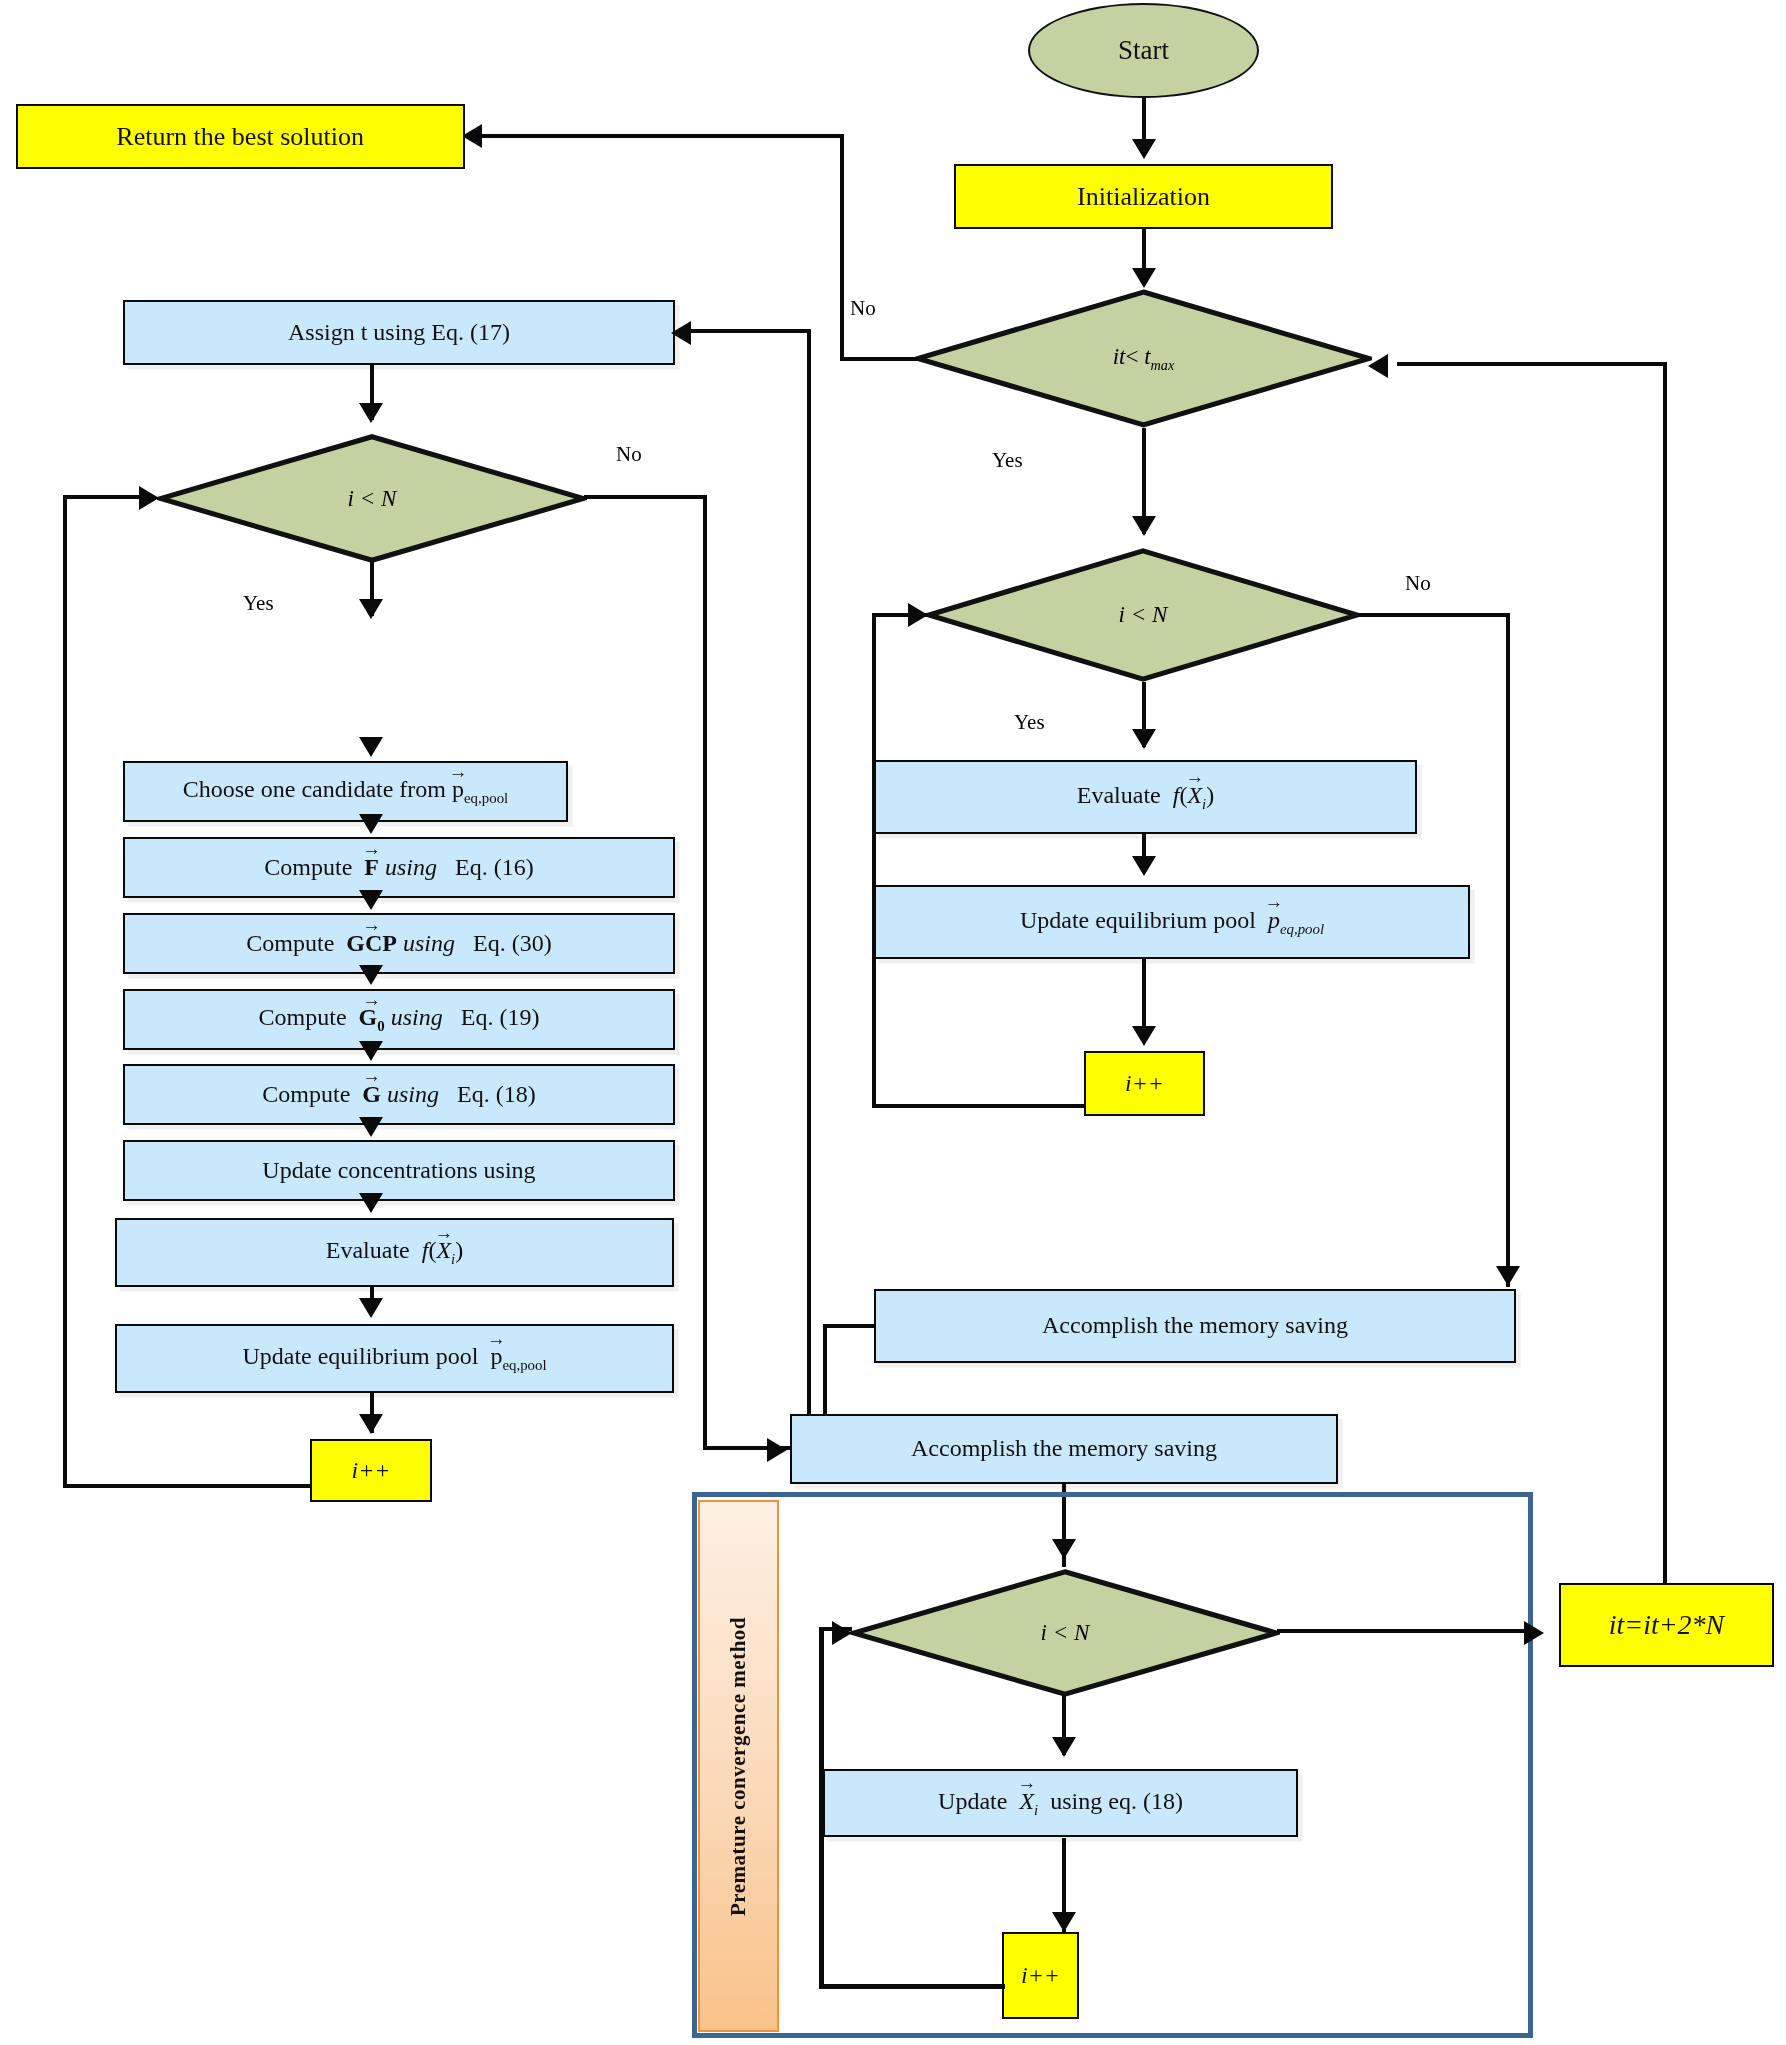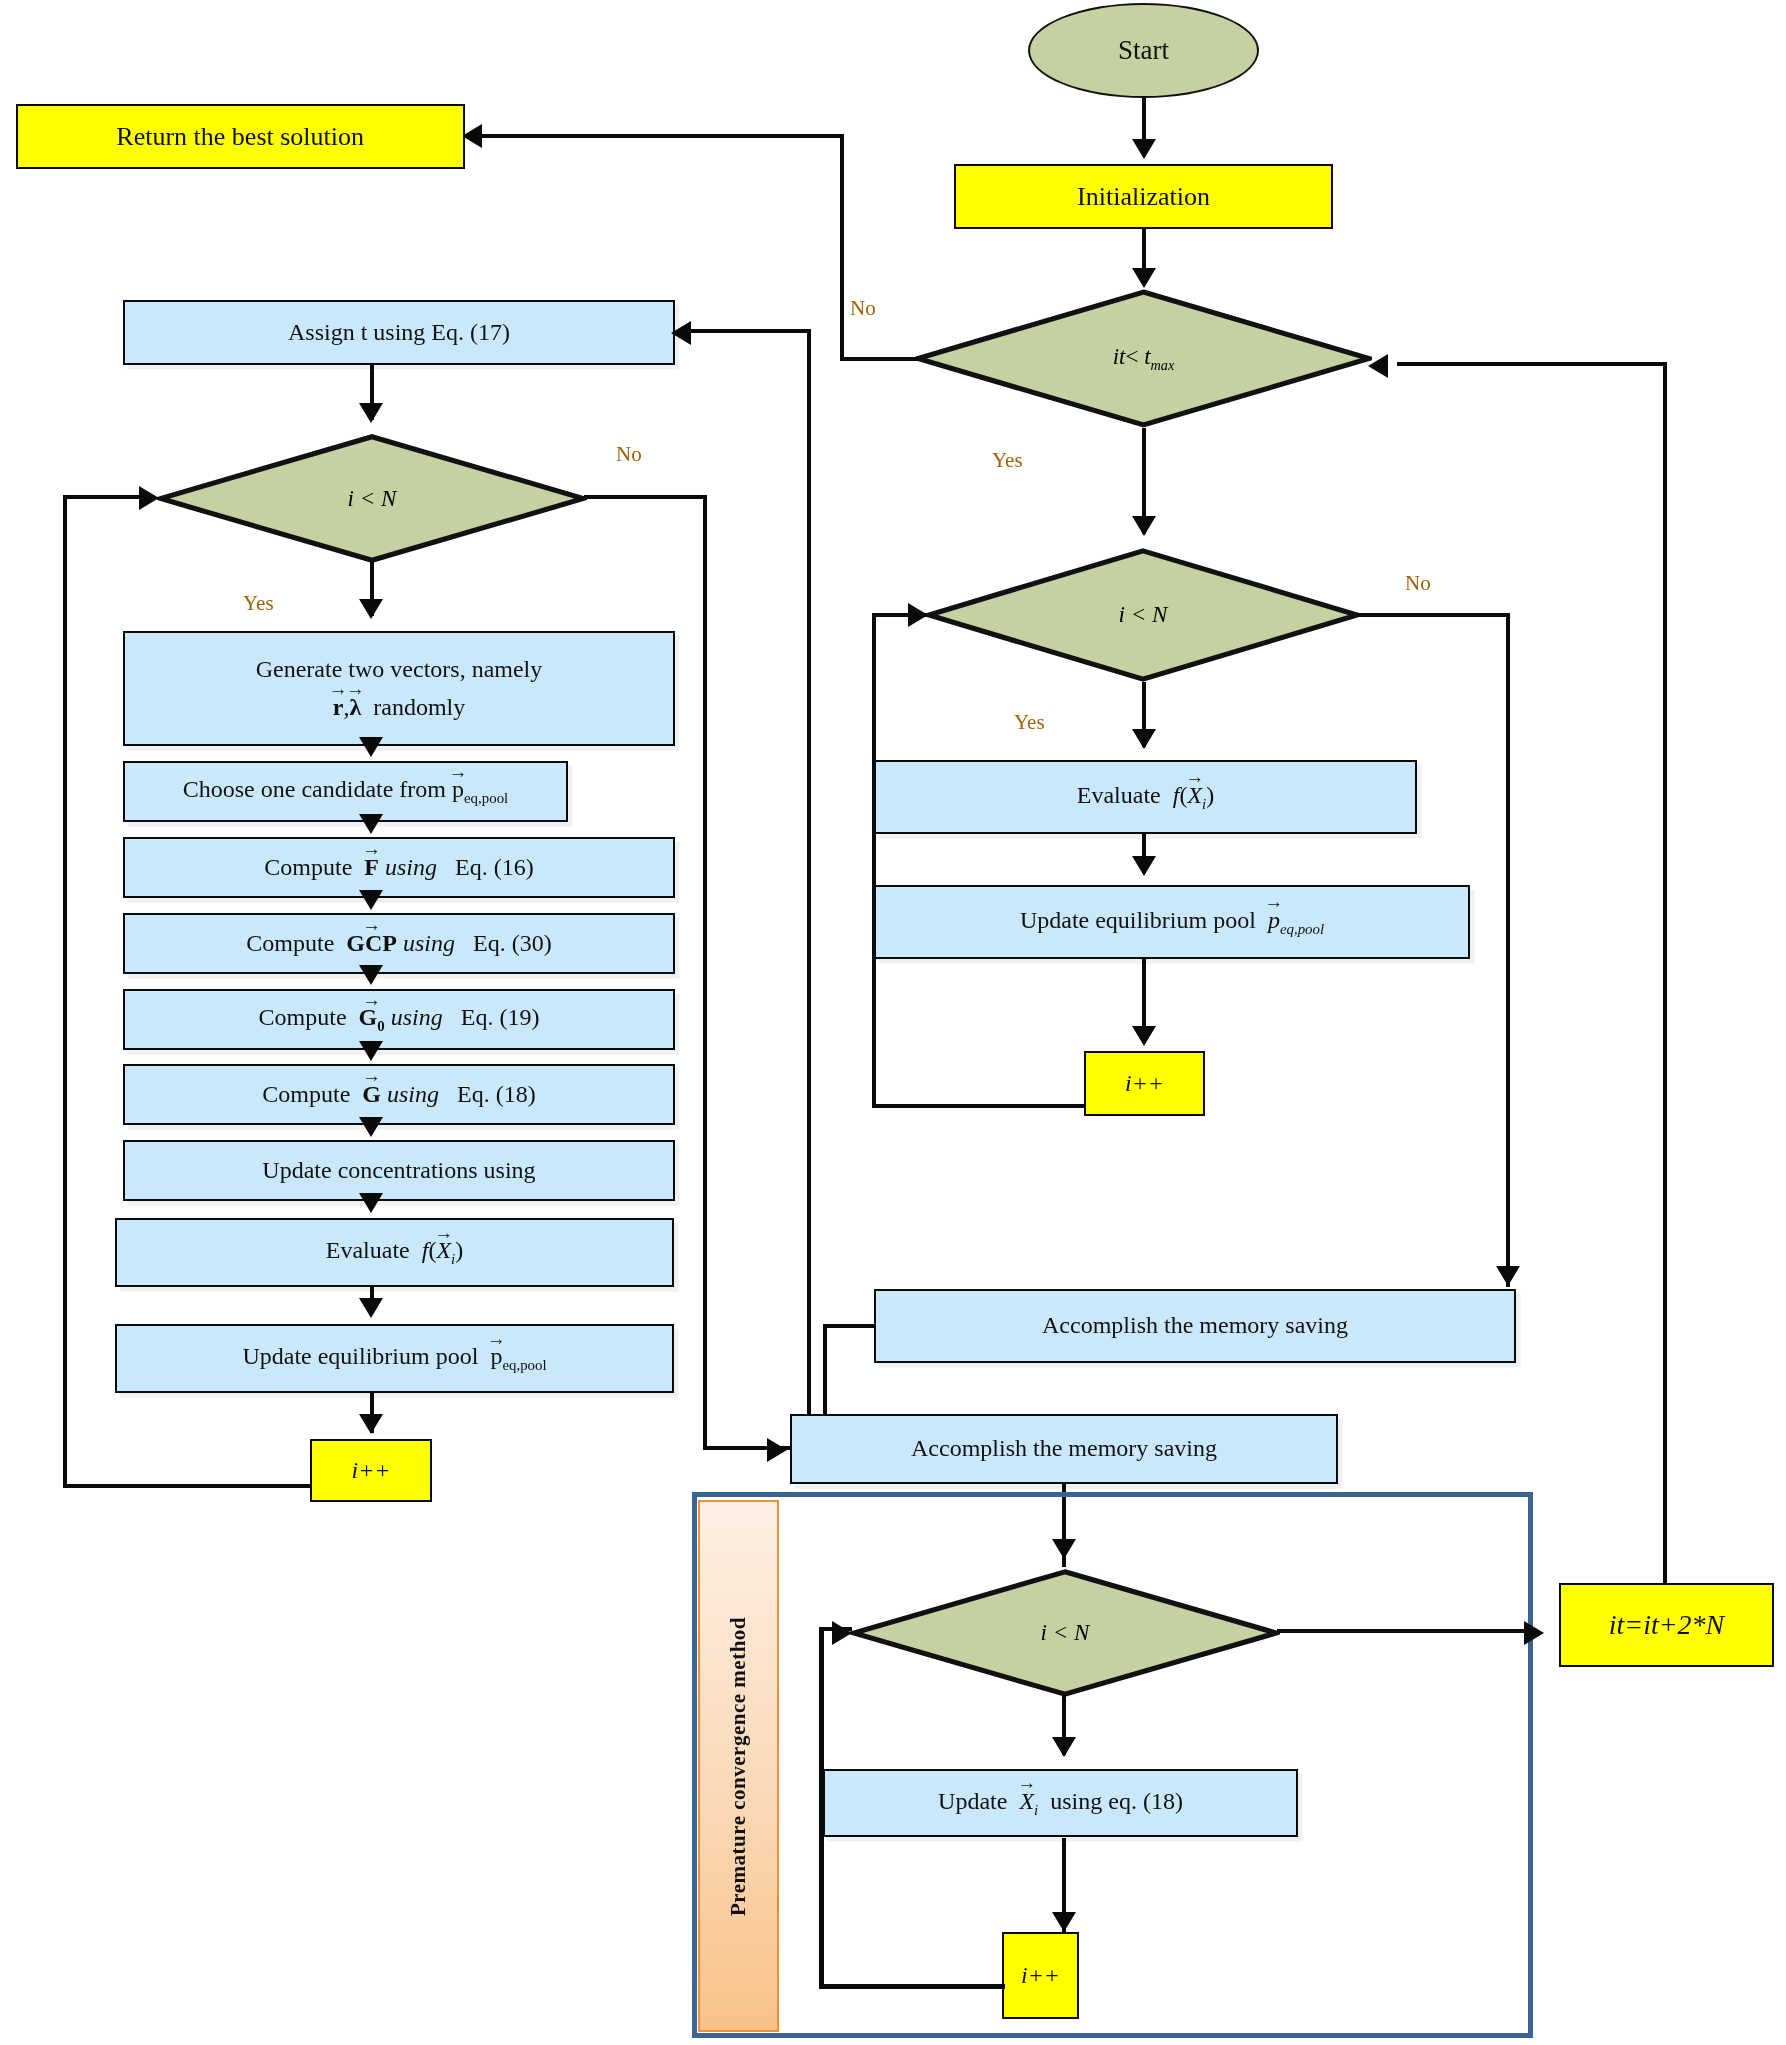--- a/index.html
+++ b/index.html
@@ -22,21 +22,21 @@
 
   
   .ln{position:absolute;background:#0a0a0a;}
   .hline{height:3.7px;}
   .vline{width:3.7px;}
   .arrow{position:absolute;width:0;height:0;}
   .ar-down{border-left:12px solid transparent;border-right:12px solid transparent;border-top:20.3px solid #0a0a0a;}
   .ar-left{border-top:12px solid transparent;border-bottom:12px solid transparent;border-right:20.3px solid #0a0a0a;}
   .ar-right{border-top:12px solid transparent;border-bottom:12px solid transparent;border-left:20.3px solid #0a0a0a;}
 
-  .flowlabel{position:absolute;font-size:21px;color:#a16207;font-family:"Liberation Serif",serif;}
+  .flowlabel{position:absolute;font-size:21px;color:#000000;font-family:"Liberation Serif",serif;}
   .vecarrow{position:relative;display:inline-block;}
   .vecarrow::after{content:"\2192";position:absolute;left:50%;transform:translateX(-50%);top:-0.72em;font-size:0.78em;line-height:1;}
   .ital{font-style:italic;}
   .bold{font-weight:bold;}
   sub{font-size:0.62em;}
 
   
   #pcm-frame{position:absolute;border:5.5px solid #3a6491;background:transparent;box-sizing:border-box;}
   #pcm-tab{position:absolute;box-sizing:border-box;border:2.3px solid #f2903a;
     background:linear-gradient(to bottom,#fdf0e4 0%,#fbd9b8 55%,#f9c289 100%);
@@ -169,26 +169,20 @@
   <div class="arrow ar-right" style="left:139px;top:486px;"></div>
 
   <div class="ln hline" style="left:584px;top:495px;width:123px;height:3.7px;"></div>
   <div class="ln vline" style="left:703px;top:495px;width:3.7px;height:954px;"></div>
   <div class="ln hline" style="left:703px;top:1446px;width:88px;height:3.7px;"></div>
   <div class="arrow ar-right" style="left:767px;top:1438px;"></div>
 
   <div class="ln vline" style="left:370px;top:561px;width:3.7px;height:55px;"></div>
   <div class="arrow ar-down" style="left:359px;top:599px;"></div>
 
-  <div class="node proc" style="left:123px;top:631px;width:552px;height:115px;flex-direction:column;">
-    <span class="label-txt" style="font-size:24px;">Generate two vectors, namely</span>
-    <span class="label-txt" style="font-size:24px;margin-top:10.2px;">
-      <span class="bold vecarrow">r</span><span>,</span><span class="bold vecarrow">λ</span>&nbsp;&nbsp;<span>randomly</span>
-    </span>
-  </div>
   <div class="arrow ar-down" style="left:359px;top:737px;"></div>
 
   <div class="node proc" style="left:123px;top:761px;width:445px;height:61px;">
     <span class="label-txt" style="font-size:24px;">
       <span>Choose one candidate from</span>&nbsp;<span class="vecarrow">p</span><sub>eq,pool</sub>
     </span>
   </div>
   <div class="arrow ar-down" style="left:359px;top:814px;"></div>
 
   <div class="node proc" style="left:123px;top:837px;width:552px;height:61px;">

